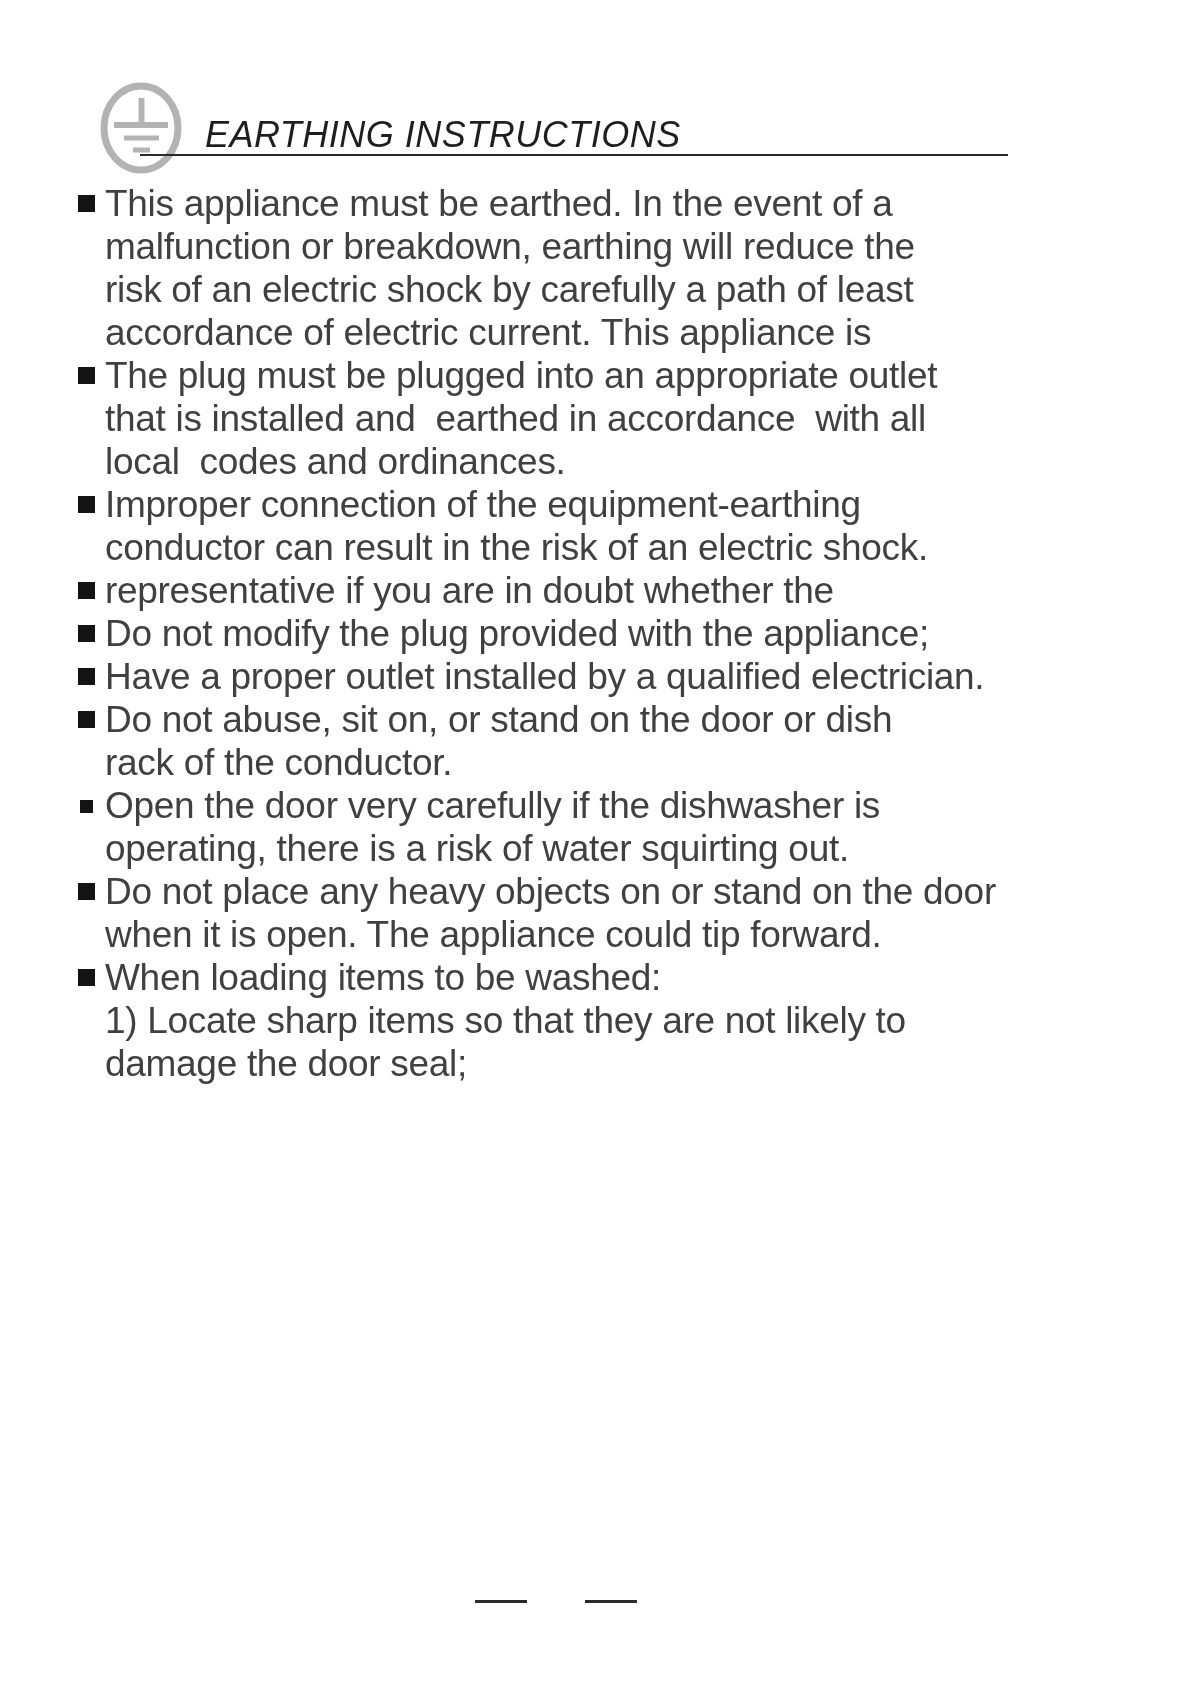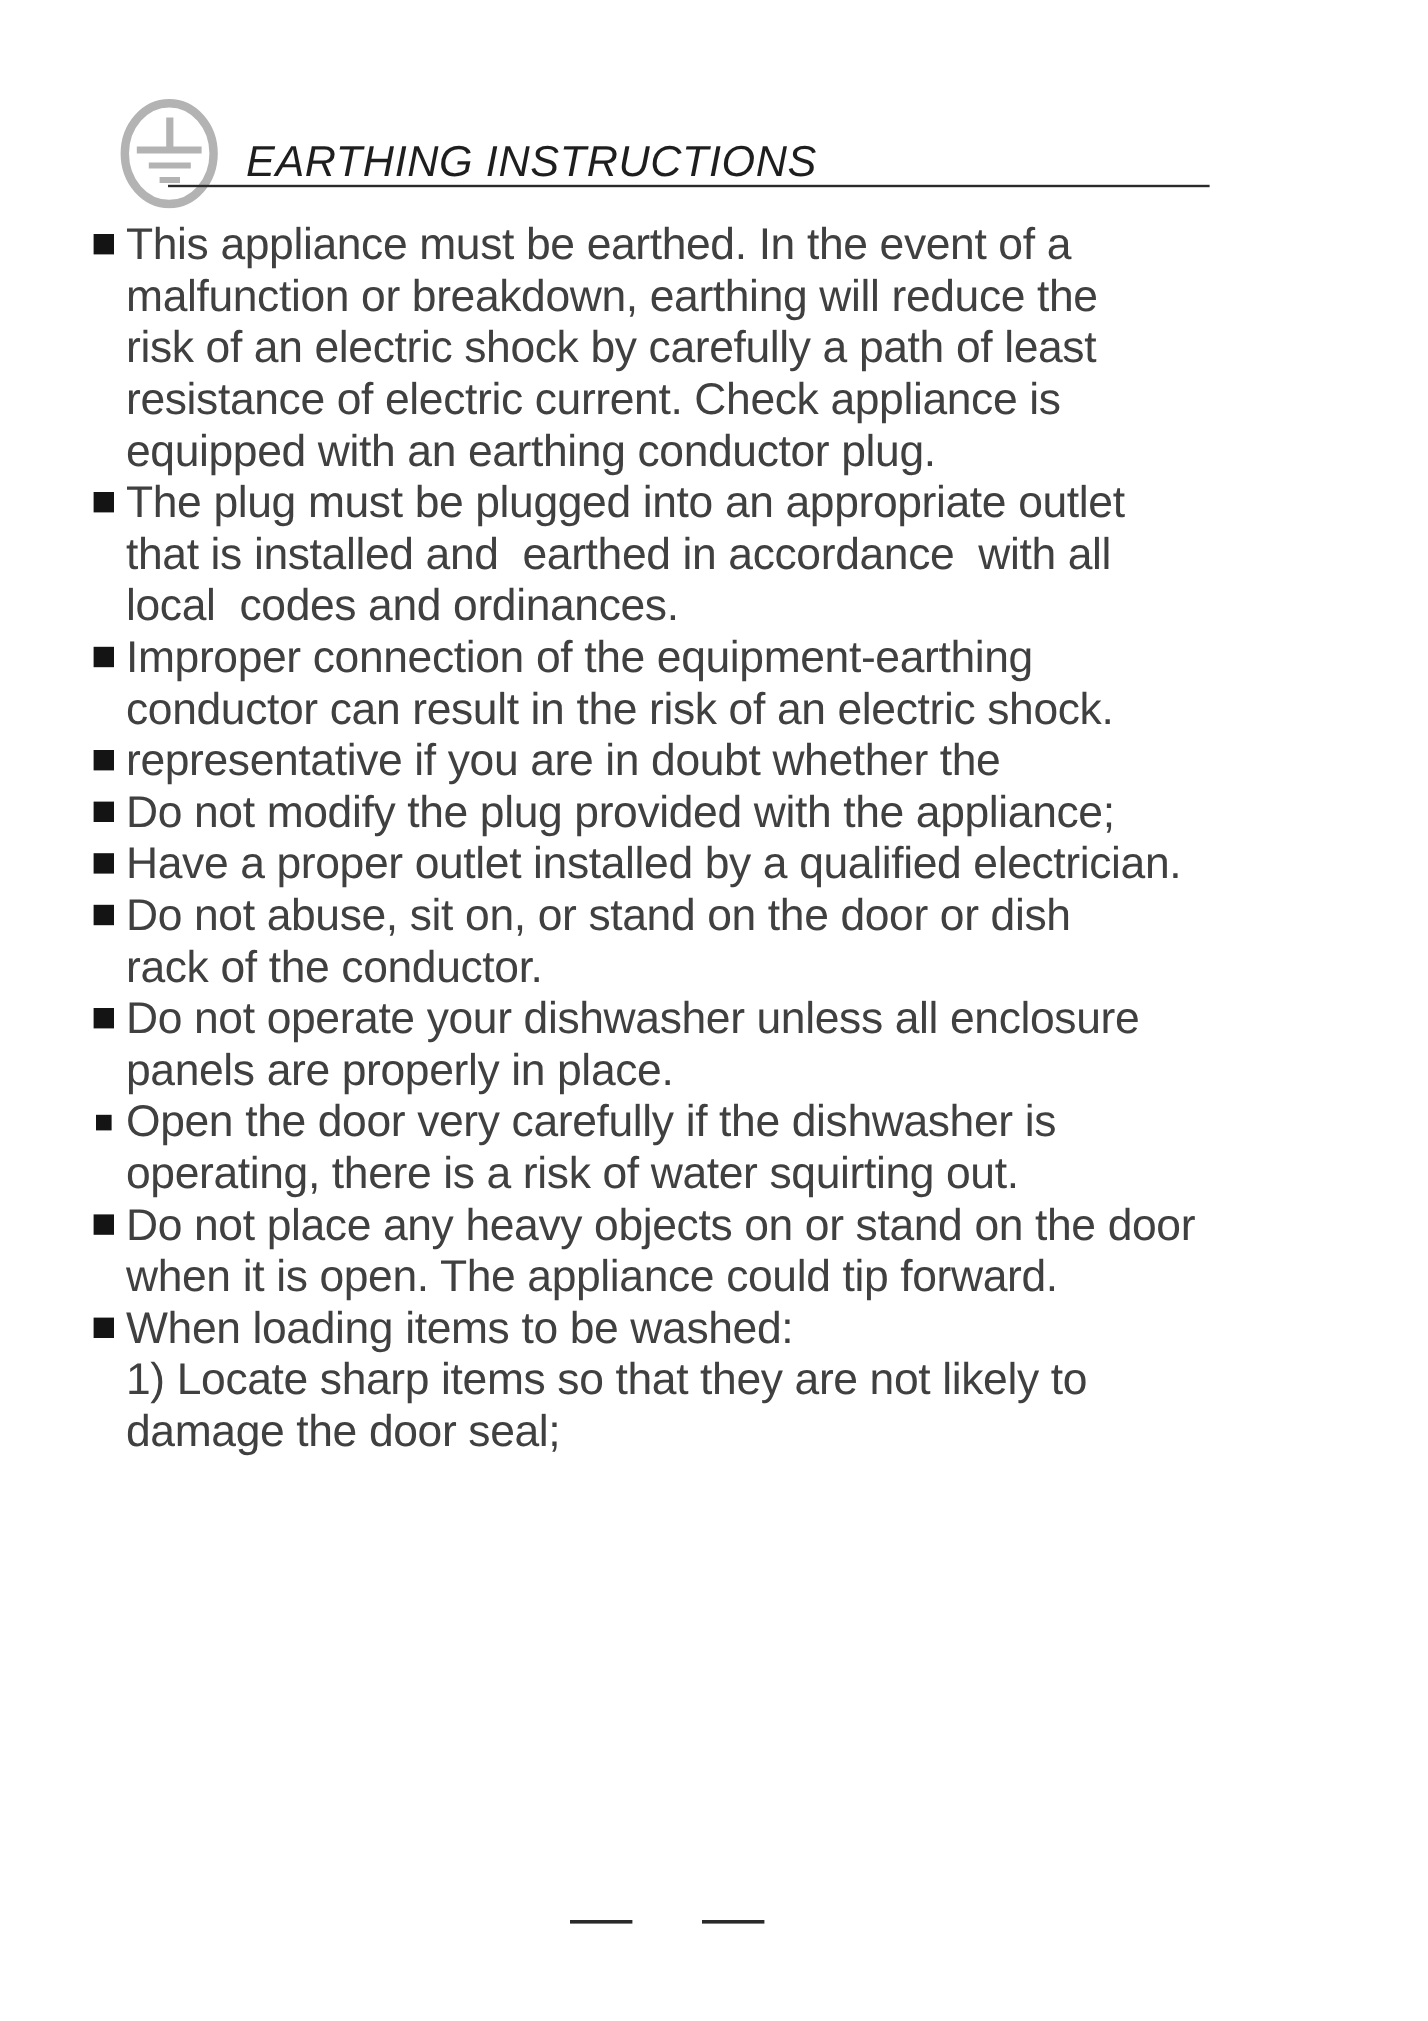--- a/index.html
+++ b/index.html
@@ -100,22 +100,21 @@
     <div class="title-underline"></div>
   </div>
 
   <ul class="instruction-list">
   <li class="bullet-item">
     <span class="bullet-marker"></span>
     <div class="lines">
           <div class="line">This appliance must be earthed. In the event of a</div>
           <div class="line">malfunction or breakdown, earthing will reduce the</div>
           <div class="line">risk of an electric shock by carefully a path of least</div>
-          <div class="line">resistance of electric current. Check appliance is</div>
-          <div class="line">equipped with an earthing conductor plug.</div>
+          <div class="line">accordance of electric current. This appliance is</div>
         </div>
   </li>
 
   <li class="bullet-item">
     <span class="bullet-marker"></span>
     <div class="lines">
           <div class="line">The plug must be plugged into an appropriate outlet</div>
           <div class="line">that is installed and  earthed in accordance  with all</div>
           <div class="line">local  codes and ordinances.</div>
         </div>
@@ -151,27 +150,20 @@
   </li>
 
   <li class="bullet-item">
     <span class="bullet-marker"></span>
     <div class="lines">
           <div class="line">Do not abuse, sit on, or stand on the door or dish</div>
           <div class="line">rack of the conductor.</div>
         </div>
   </li>
 
-  <li class="bullet-item">
-    <span class="bullet-marker"></span>
-    <div class="lines">
-          <div class="line">Do not operate your dishwasher unless all enclosure</div>
-          <div class="line">panels are properly in place.</div>
-        </div>
-  </li>
 
   <li class="bullet-item small-marker">
     <span class="bullet-marker"></span>
     <div class="lines">
           <div class="line">Open the door very carefully if the dishwasher is</div>
           <div class="line">operating, there is a risk of water squirting out.</div>
         </div>
   </li>
 
   <li class="bullet-item">

